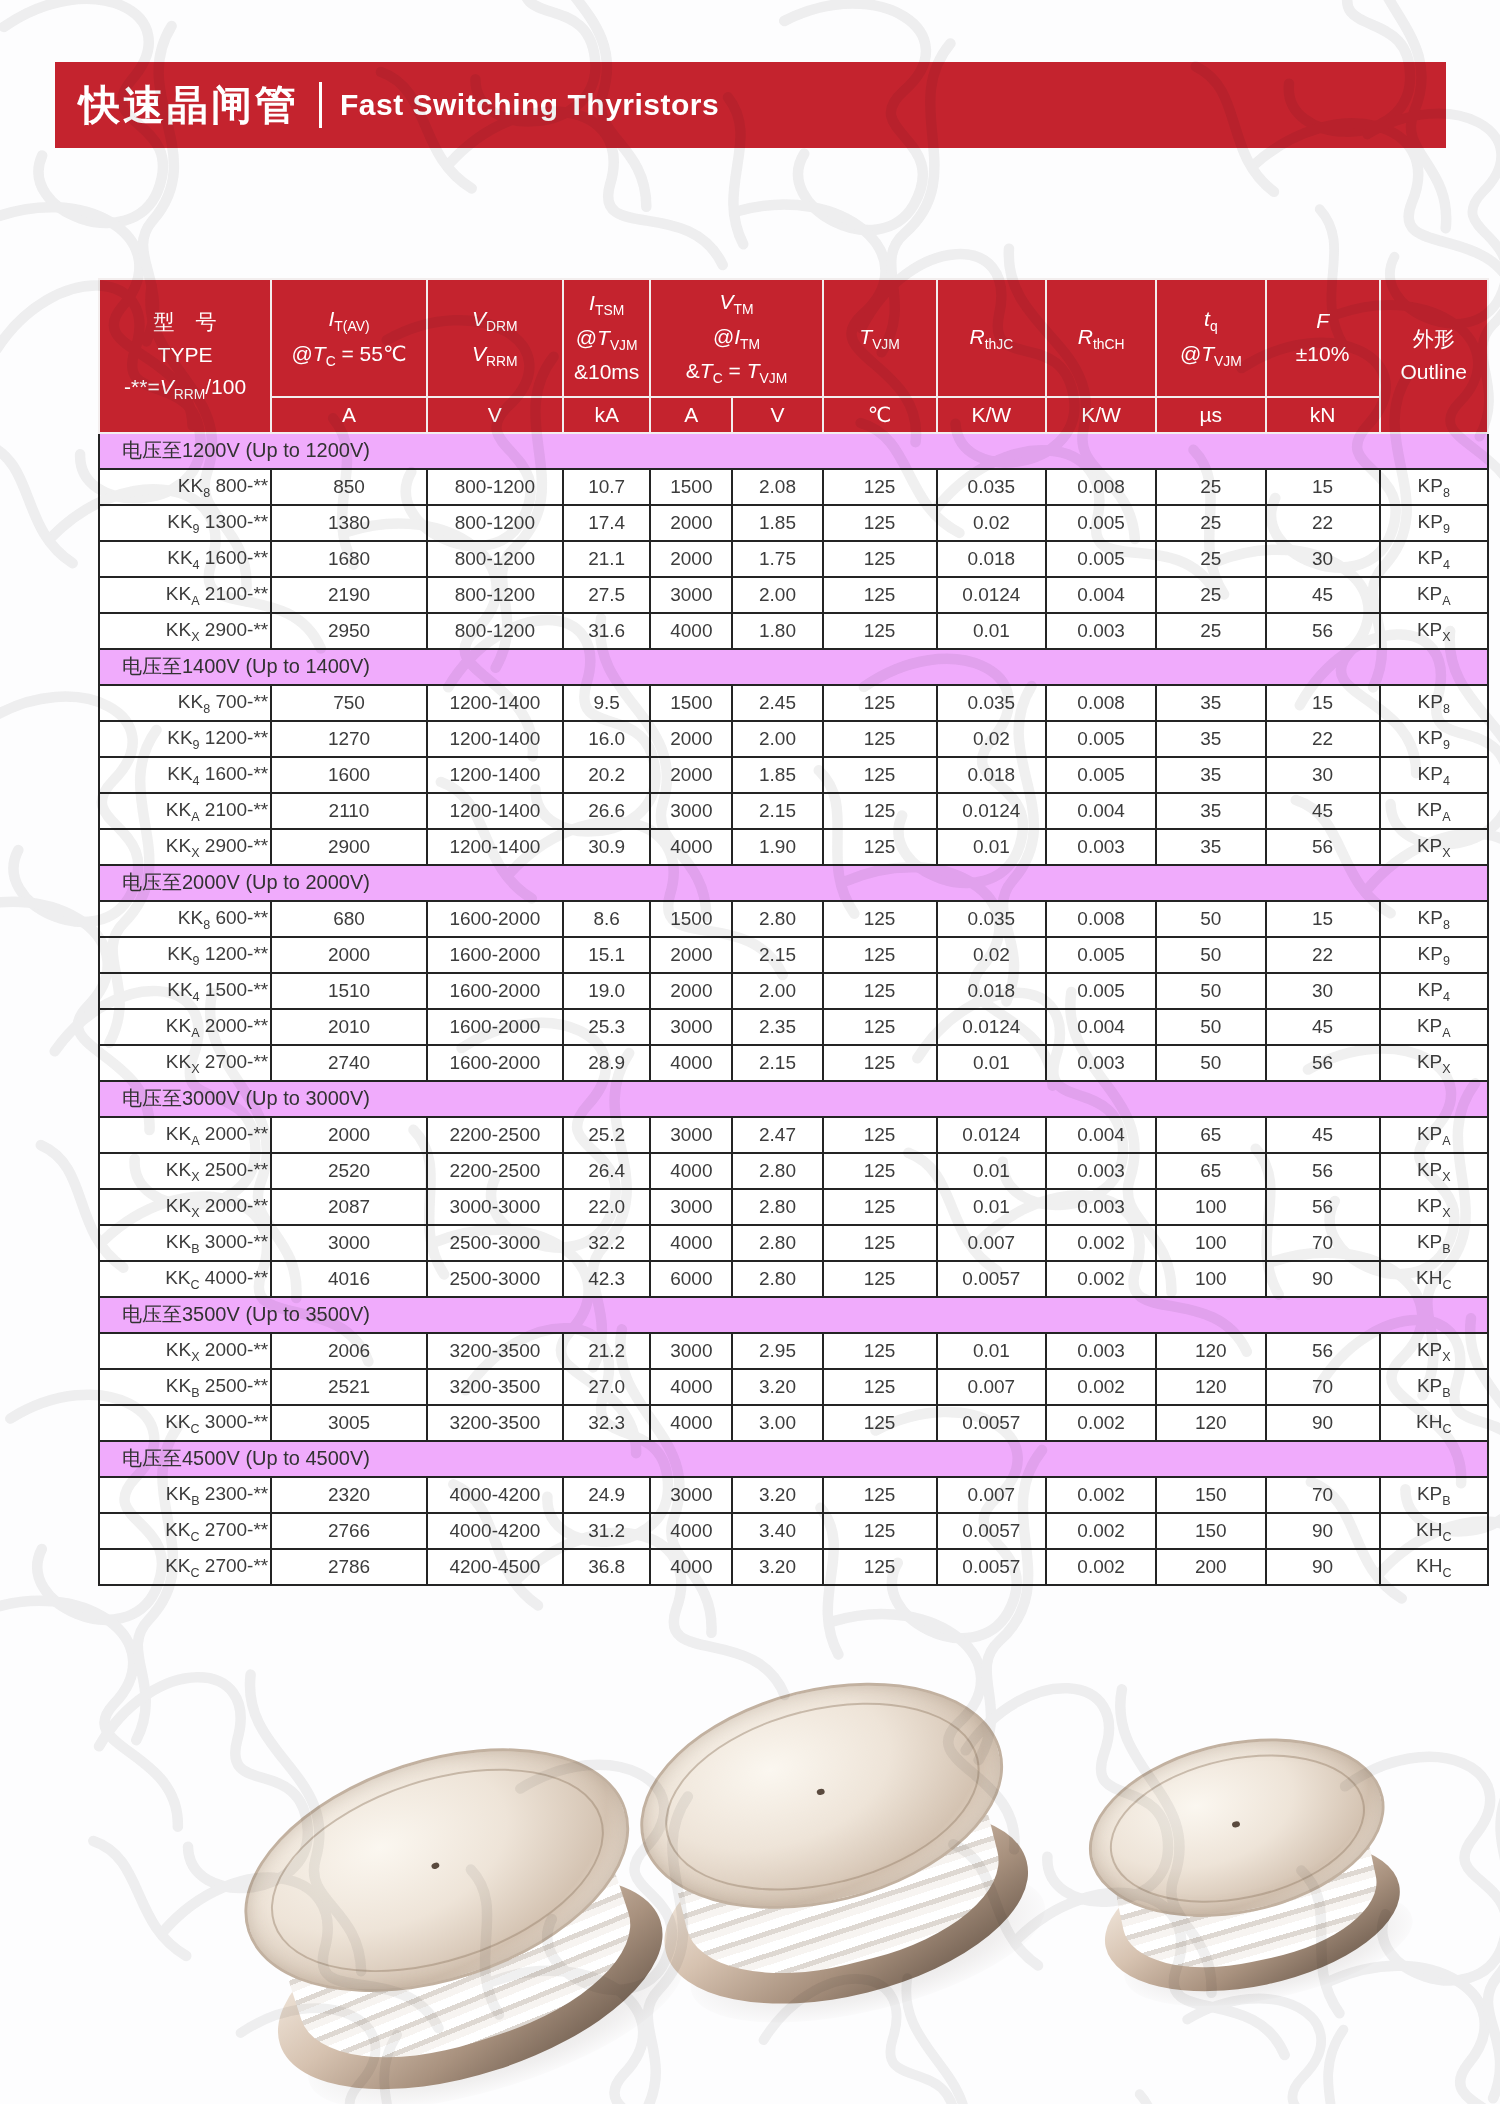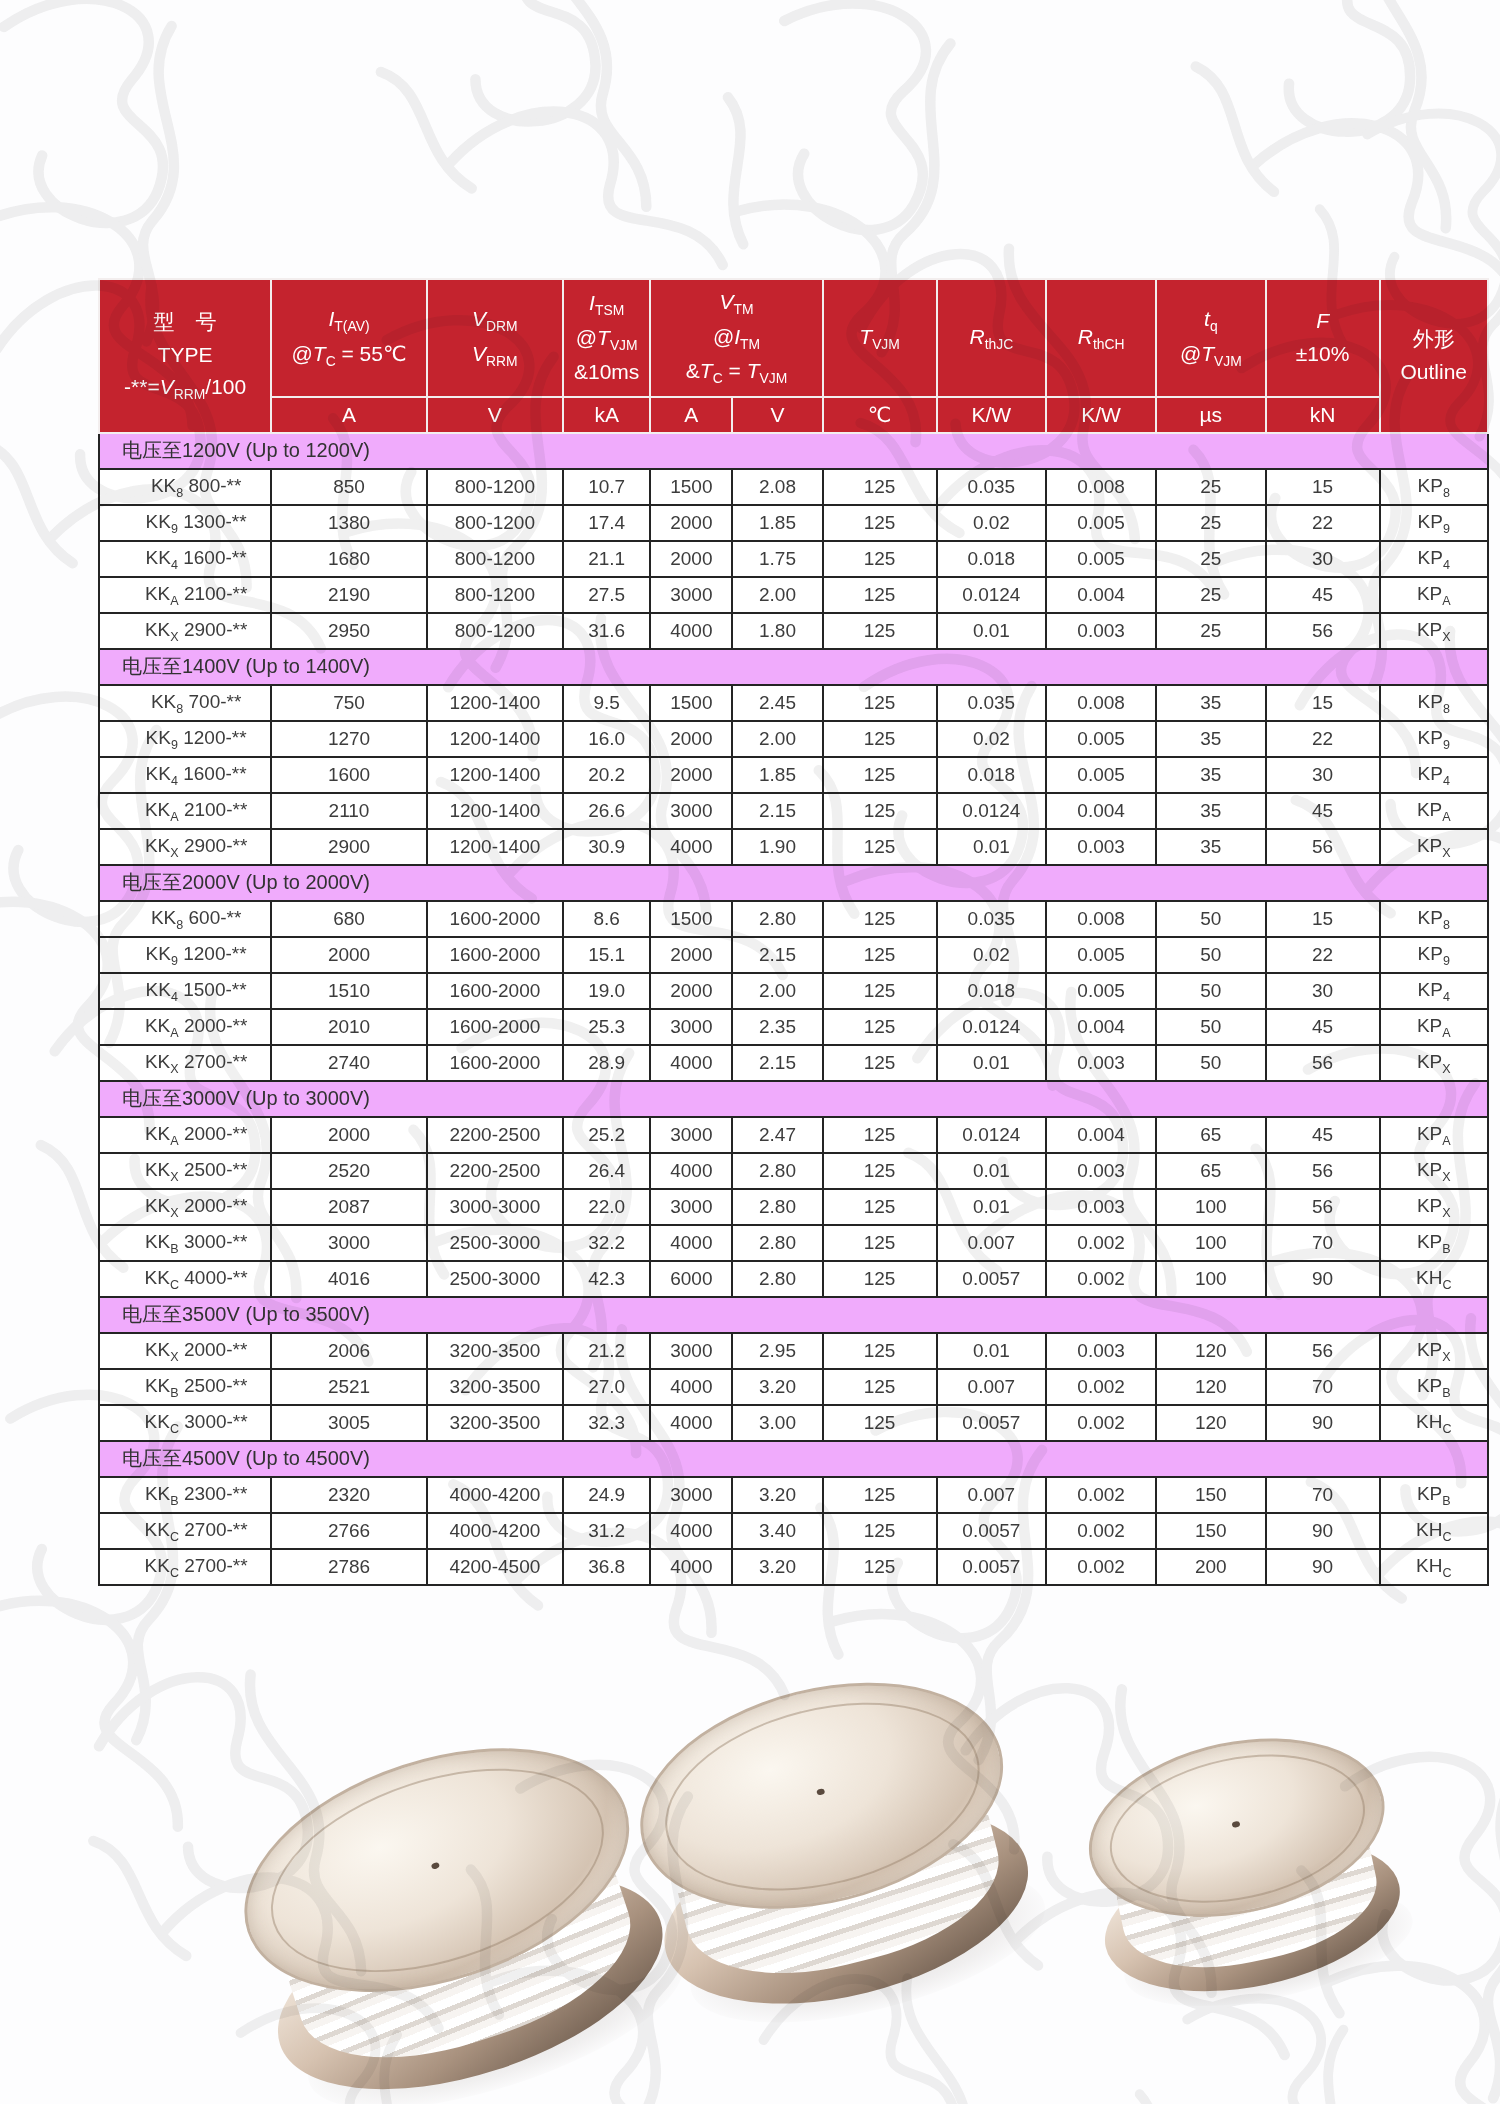--- a/index.html
+++ b/index.html
@@ -39,21 +39,21 @@
   thead th.top-row { height:100px; }
   thead td {
     background:#c4232e; color:#fff; border:2px solid #f3eeee;
     text-align:center; font-size:21px; height:34px; padding:0;
   }
 
   tbody td {
     border:2px solid #242424; background:#ffffff; color:#3c3c3c;
     text-align:center; font-size:19px; height:34px; padding:0 2px;
   }
-  tbody td.type-cell { text-align:center; padding-left:24px; }
+  tbody td.type-cell { text-align:right; padding-left:24px; }
   tbody tr.section-row td {
     background:#f0abfc; color:#323232; text-align:left;
     padding-left:22px; font-size:20px; height:34px;
   }
 
   
   .photos { position:absolute; left:0; top:1650px; width:1500px; height:454px; z-index:1; }
   .puck { position:absolute; }
   .puck .p-shadow {
     position:absolute; left:4%; right:-2%; bottom:-4%; height:40%;
@@ -84,20 +84,25 @@
   .puck .p-dot {
     position:absolute; left:50%; top:48%; width:8px; height:6px;
     margin:-3px 0 0 -4px; border-radius:50%; background:#5a4a3e;
   }
 </style>
 </head>
 <body>
 
 <div class="page">
 
+  <div class="banner">
+    <span class="cn">快速晶闸管</span>
+    <span class="divider"></span>
+    <span class="en">Fast Switching Thyristors</span>
+  </div>
 
   <div class="spec-wrap">
     <table class="spec">
       <colgroup>
         <col style="width:12.4%">
           <col style="width:11.2%">
           <col style="width:9.8%">
         <col style="width:6.3%">
           <col style="width:5.9%">
           <col style="width:6.5%">

